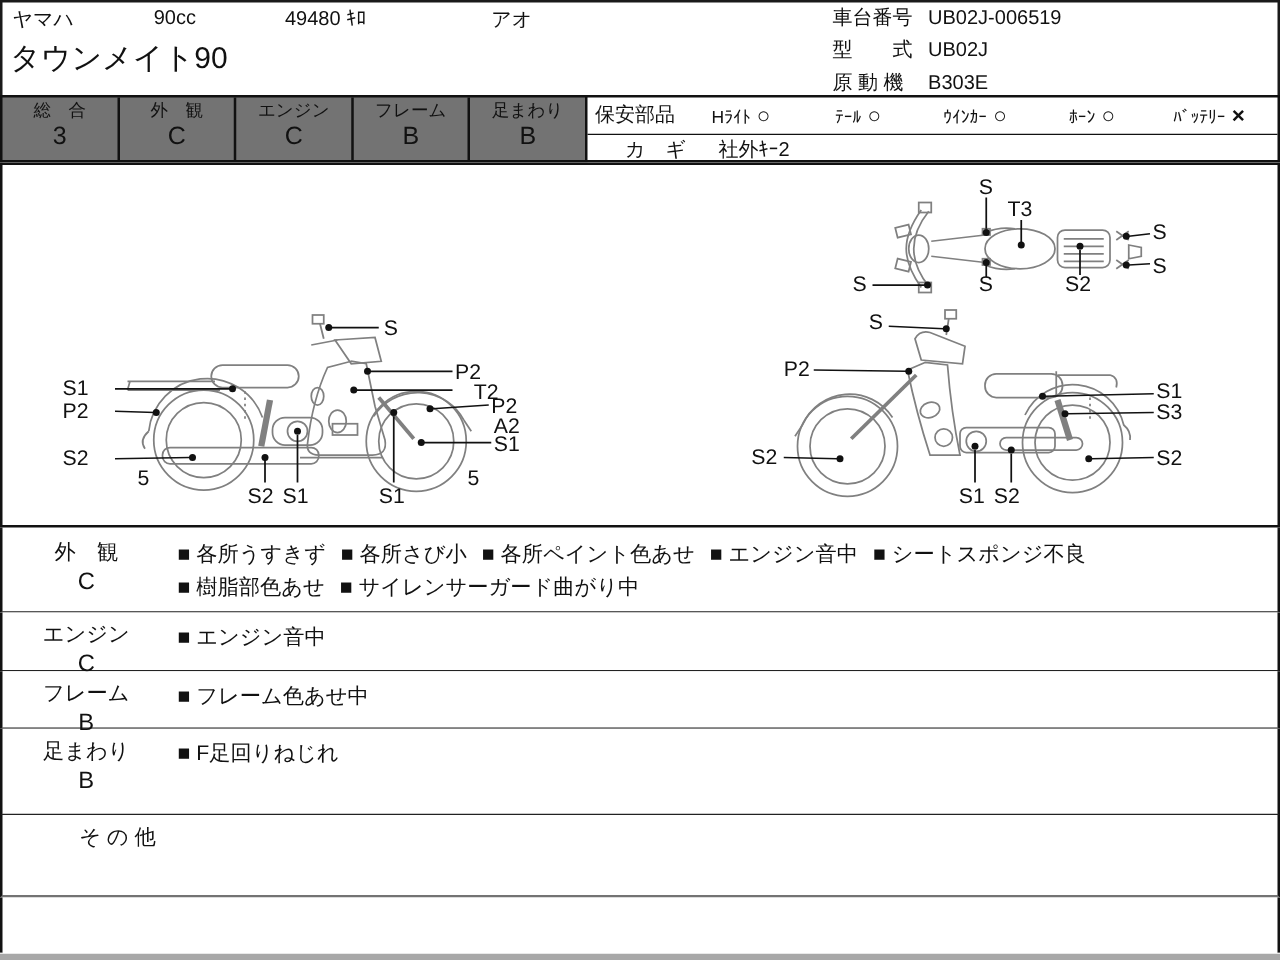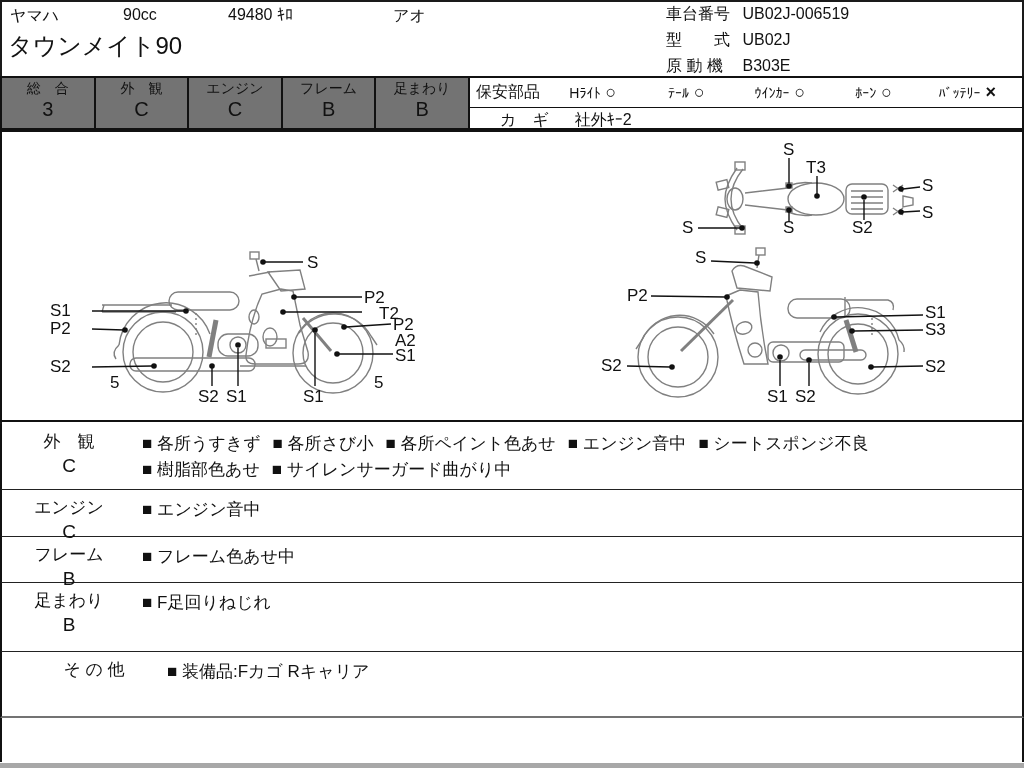--- a/index.html
+++ b/index.html
@@ -318,18 +318,17 @@
       <div class="section-label">足まわり</div>
       <div class="section-grade">B</div>
     </div>
     <div class="section-items"><span class="defect-item">■ F足回りねじれ</span></div>
   </div>
   <div class="section-row last" style="height:66px;">
     <div class="section-label-col">
       <div class="section-label">そ の 他</div>
       <div class="section-grade"></div>
     </div>
-    <div class="section-items"><span class="defect-item">■ 装備品:Fカゴ Rキャリア</span></div>
   </div>
 </div>
 
 <div class="abs empty-row"></div>
 <div class="abs bottom-bar"></div>
 
 </body></html>

